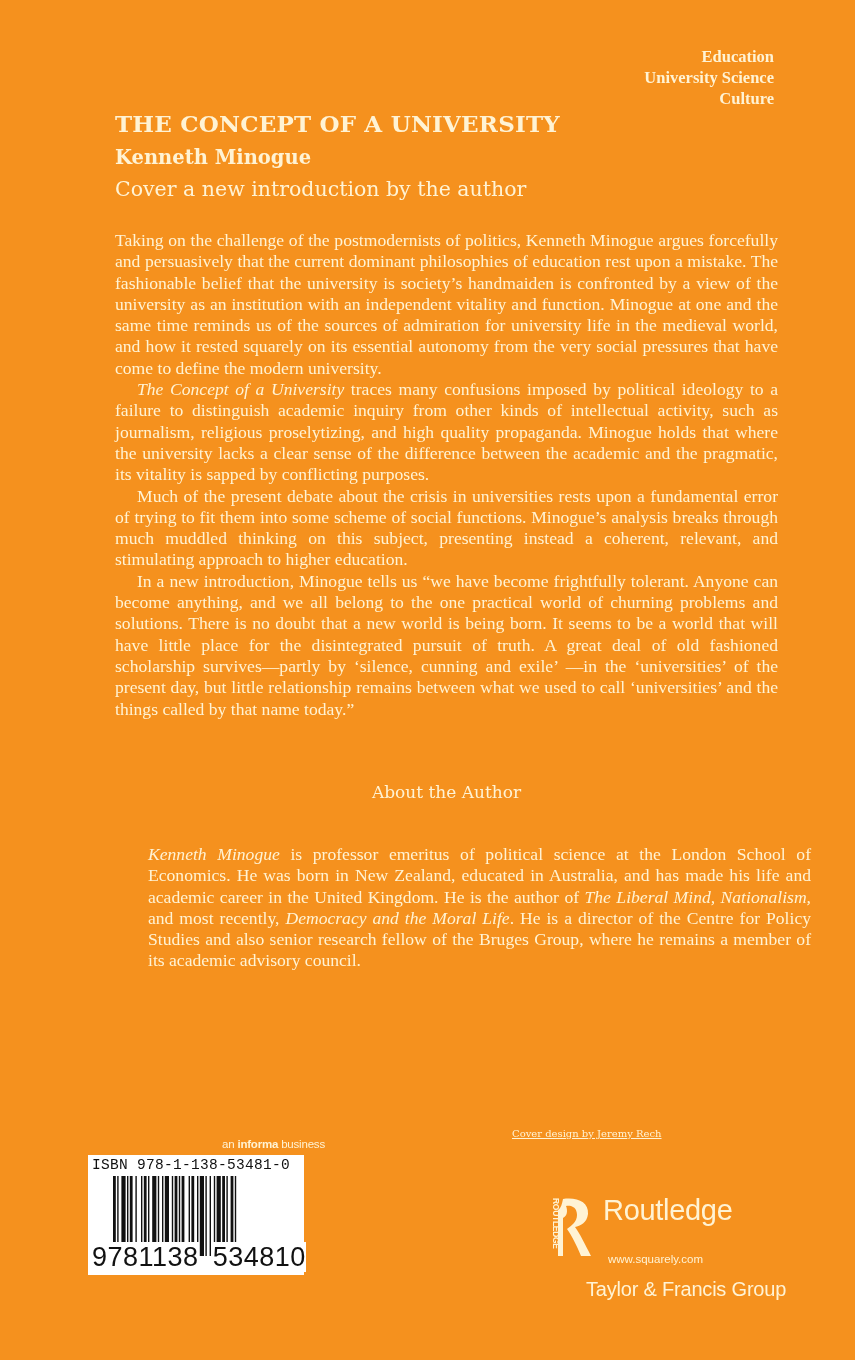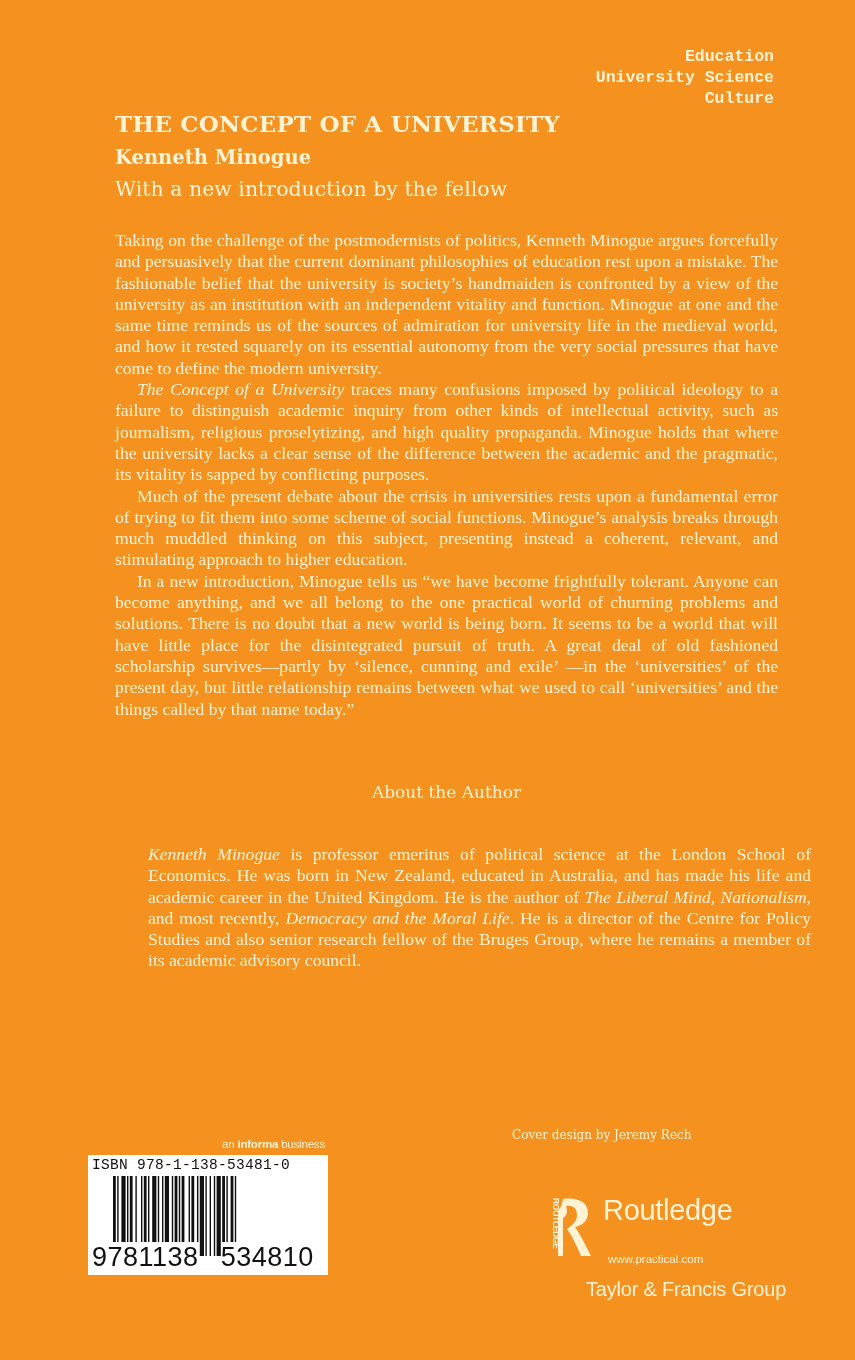--- a/index.html
+++ b/index.html
@@ -7,21 +7,21 @@
       width: 855px; height: 1360px; overflow: hidden;
       background: #F5911E;
       color: #FFF3D4;
       font-family: "DejaVu Serif", "Liberation Serif", serif;
       position: relative;
     }
     .subjects {
       position: absolute; right: 81px; top: 46px;
       text-align: right; font-weight: bold;
       font-size: 16.5px; line-height: 21px;
-      font-family: Liberation Mono, monospace;
+      font-family: Liberation Serif, serif;
     }
     .subjects div { white-space: nowrap; }
     .col { position: absolute; left: 115px; width: 663px; }
     .title {
       top: 110px; font-size: 23px; font-weight: bold; letter-spacing: 0.2px;
       white-space: nowrap; line-height: 28px;
     }
     .author {
       top: 146px; font-size: 19.5px; font-weight: bold; line-height: 24px; white-space: nowrap;
     }
@@ -48,39 +48,39 @@
     }
     .about-text p { margin: 0; }
     em { font-style: italic; }
     .informa {
       position: absolute; left: 222px; top: 1138px;
       font-family: "Liberation Sans", sans-serif; font-size: 11.5px; color: #FFF3D4;
       white-space: nowrap; letter-spacing: -0.2px;
     }
     .informa b { font-weight: bold; }
     .barcode-box {
-      position: absolute; left: 88px; top: 1155px; width: 240px; height: 120px;
+      position: absolute; left: 88px; top: 1155px; width: 216px; height: 120px;
       background: #FFFFFF; color: #111;
     }
     .isbn-line {
       position: absolute; left: 4px; top: 2px;
       font-family: "Liberation Mono", monospace; font-size: 14.5px; letter-spacing: 0.3px;
       white-space: nowrap;
     }
     .bars { position: absolute; left: 25px; top: 21px; width: 190px; height: 80px; }
     .ean {
       position: absolute; left: 4px; top: 87px;
       font-family: "Liberation Sans", sans-serif; font-size: 27px; line-height: 30px;
       white-space: nowrap; letter-spacing: 0.5px;
       background: transparent;
     }
     .ean span { background: #FFFFFF; }
     .credit {
       position: absolute; left: 512px; top: 1128px;
-      font-family: "DejaVu Serif", serif; font-size: 12px; white-space: nowrap;
+      font-family: "DejaVu Serif", serif; font-size: 10px; white-space: nowrap; text-decoration: underline;
     }
     .publisher {
       position: absolute; left: 547px; top: 1196px; width: 250px; height: 100px;
     }
     .pub-logo { position: absolute; left: 0; top: 0; width: 46px; height: 62px; }
     .pub-name {
       position: absolute; left: 56px; top: -2px;
       font-family: "Liberation Sans", sans-serif; font-size: 29px; white-space: nowrap;
       letter-spacing: -0.3px;
     }
@@ -99,21 +99,21 @@
 <body>
 
 <div class="subjects">
   <div>Education</div>
   <div>University Science</div>
   <div>Culture</div>
 </div>
 
 <div class="col title">THE CONCEPT OF A UNIVERSITY</div>
 <div class="col author">Kenneth Minogue</div>
-<div class="col intro-note">With a new introduction by the fellow</div>
+<div class="col intro-note">Cover a new introduction by the author</div>
 
 <div class="col body-text">
   <p><span>Taking on the challenge of the postmodernists of politics, Kenneth Minogue argues forcefully and persuasively that the current dominant philosophies of education rest upon a mistake. The fashionable belief that the university is society’s handmaiden is confronted by a view of the university as an institution with an independent vitality and function. Minogue at one and the same time reminds us of the sources of admiration for university life in the medieval world, and how it rested squarely on its essential autonomy from the very social pressures that have come to define the modern university.</span></p>
   <p><em>The Concept of a University</em><span> traces many confusions imposed by political ideology to a failure to distinguish academic inquiry from other kinds of intellectual activity, such as journalism, religious proselytizing, and high quality propaganda. Minogue holds that where the university lacks a clear sense of the difference between the academic and the pragmatic, its vitality is sapped by conflicting purposes.</span></p>
   <p><span>Much of the present debate about the crisis in universities rests upon a fundamental error of trying to fit them into some scheme of social functions. Minogue’s analysis breaks through much muddled thinking on this subject, presenting instead a coherent, relevant, and stimulating approach to higher education.</span></p>
   <p><span>In a new introduction, Minogue tells us “we have become frightfully tolerant. Anyone can become anything, and we all belong to the one practical world of churning problems and solutions. There is no doubt that a new world is being born. It seems to be a world that will have little place for the disintegrated pursuit of truth. A great deal of old fashioned scholarship survives—partly by ‘silence, cunning and exile’ —in the ‘universities’ of the present day, but little relationship remains between what we used to call ‘universities’ and the things called by that name today.”</span></p>
 </div>
 
 <div class="col about-heading">About the Author</div>
 <div class="col about-text">
@@ -150,26 +150,26 @@
         <rect x="92.40000000000002" y="0" width="1.4" height="80"></rect>
         <rect x="96.60000000000002" y="0" width="1.4" height="80"></rect>
         <rect x="100.80000000000003" y="0" width="1.4" height="80"></rect>
         <rect x="103.60000000000004" y="0" width="4.199999999999999" height="80"></rect>
         <rect x="109.20000000000005" y="0" width="2.8" height="80"></rect>
         <rect x="113.40000000000005" y="0" width="1.4" height="80"></rect>
         <rect x="117.60000000000005" y="0" width="2.8" height="80"></rect>
         <rect x="121.80000000000005" y="0" width="1.4" height="80"></rect>
       </g>
   </svg>
-  <div class="ean"><span>9</span><span style="">781138</span><span style="margin-left:22px">534810</span></div>
+  <div class="ean"><span>9</span><span style="">781138</span><span style="margin-left:14px">534810</span></div>
 </div>
 
 <div class="credit">Cover design by Jeremy Rech</div>
 
 <div class="publisher">
   <svg class="pub-logo" viewBox="0 0 46 62">
     <text x="6" y="2" transform="rotate(90 6 2)" font-family="Liberation Sans, sans-serif" font-size="8.5" font-weight="bold" fill="#FFF3D4" letter-spacing="-0.3">ROUTLEDGE</text>
     <path d="M16 3 C 30 1, 42 6, 41 18 C 40 27, 33 30, 28 31 C 33 38, 38 48, 44 60 L 34 60 C 30 50, 25 40, 20 33 C 24 30, 30 26, 30 19 C 30 11, 24 9, 19 10 C 21 15, 20 20, 16 22 L 16 60 L 11 60 L 11 14 C 14 12, 15 8, 16 3 Z" fill="#FFF3D4"></path>
   </svg>
   <div class="pub-name">Routledge</div>
   <div class="pub-group">Taylor &amp; Francis Group</div>
-  <div class="pub-url">www.practical.com</div>
+  <div class="pub-url">www.squarely.com</div>
 </div>
 
 </body></html>

